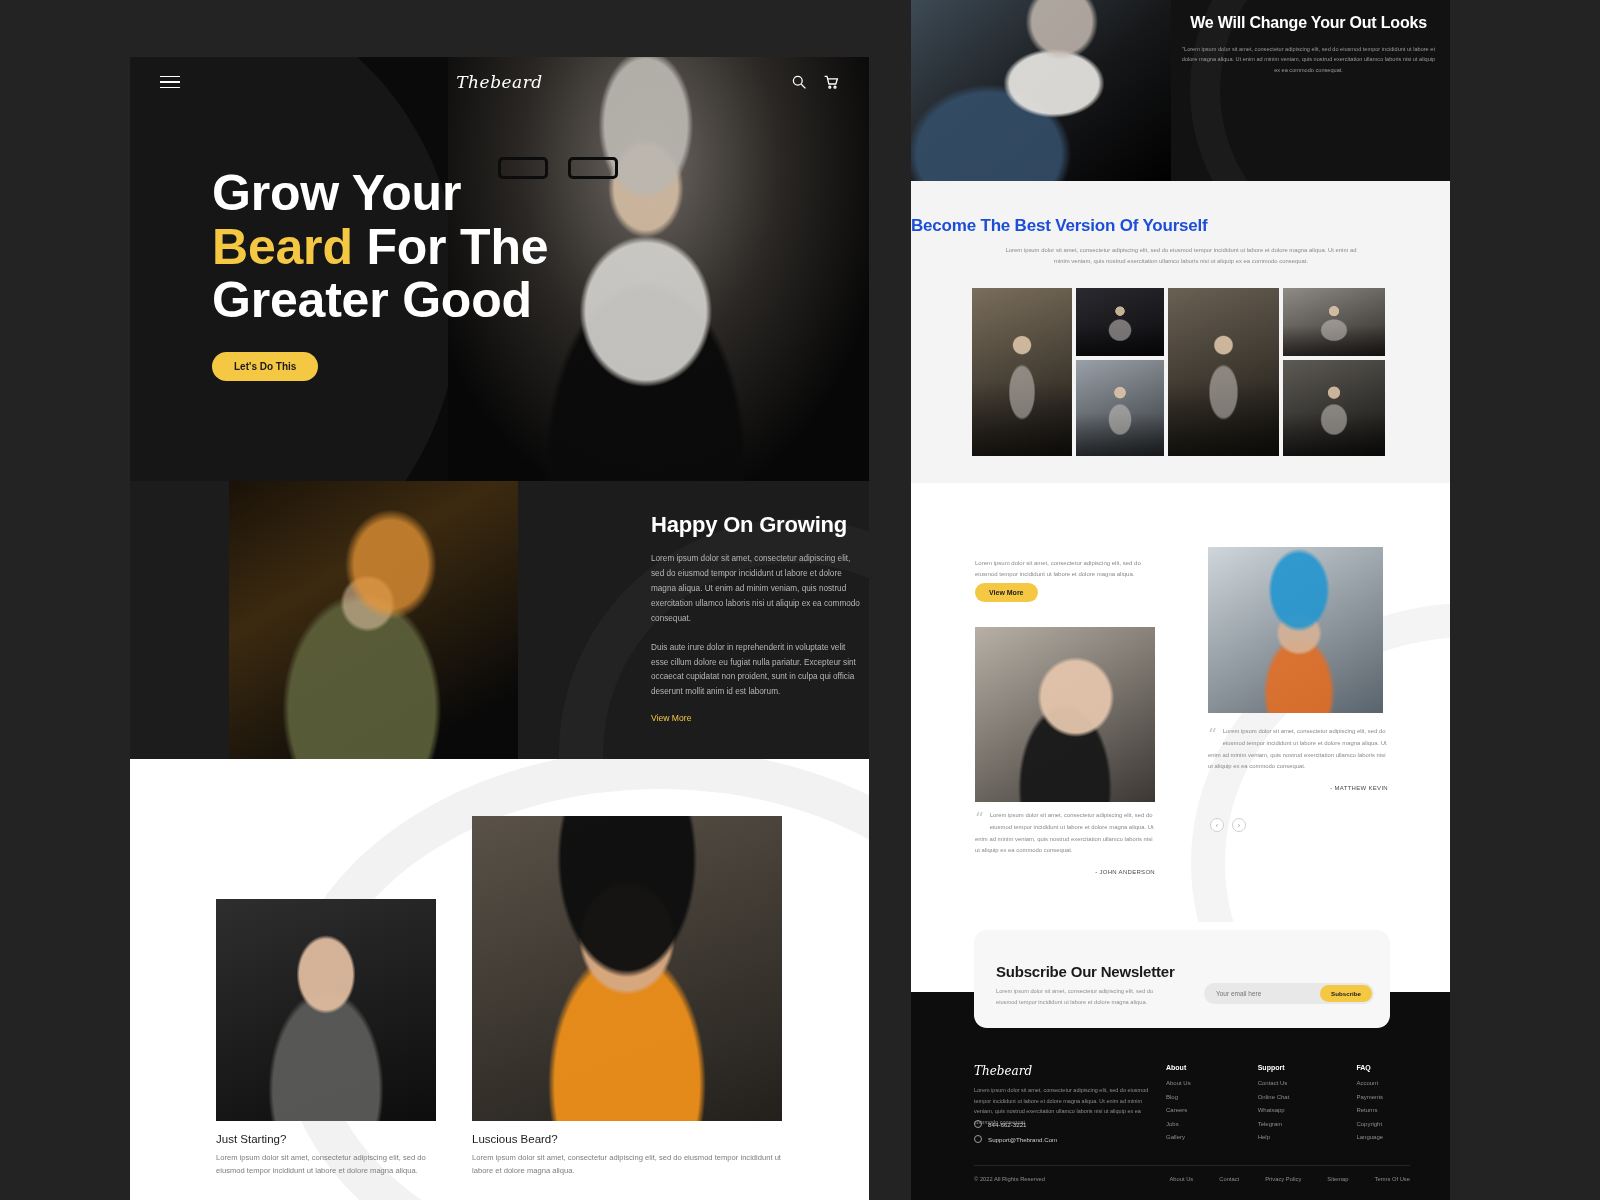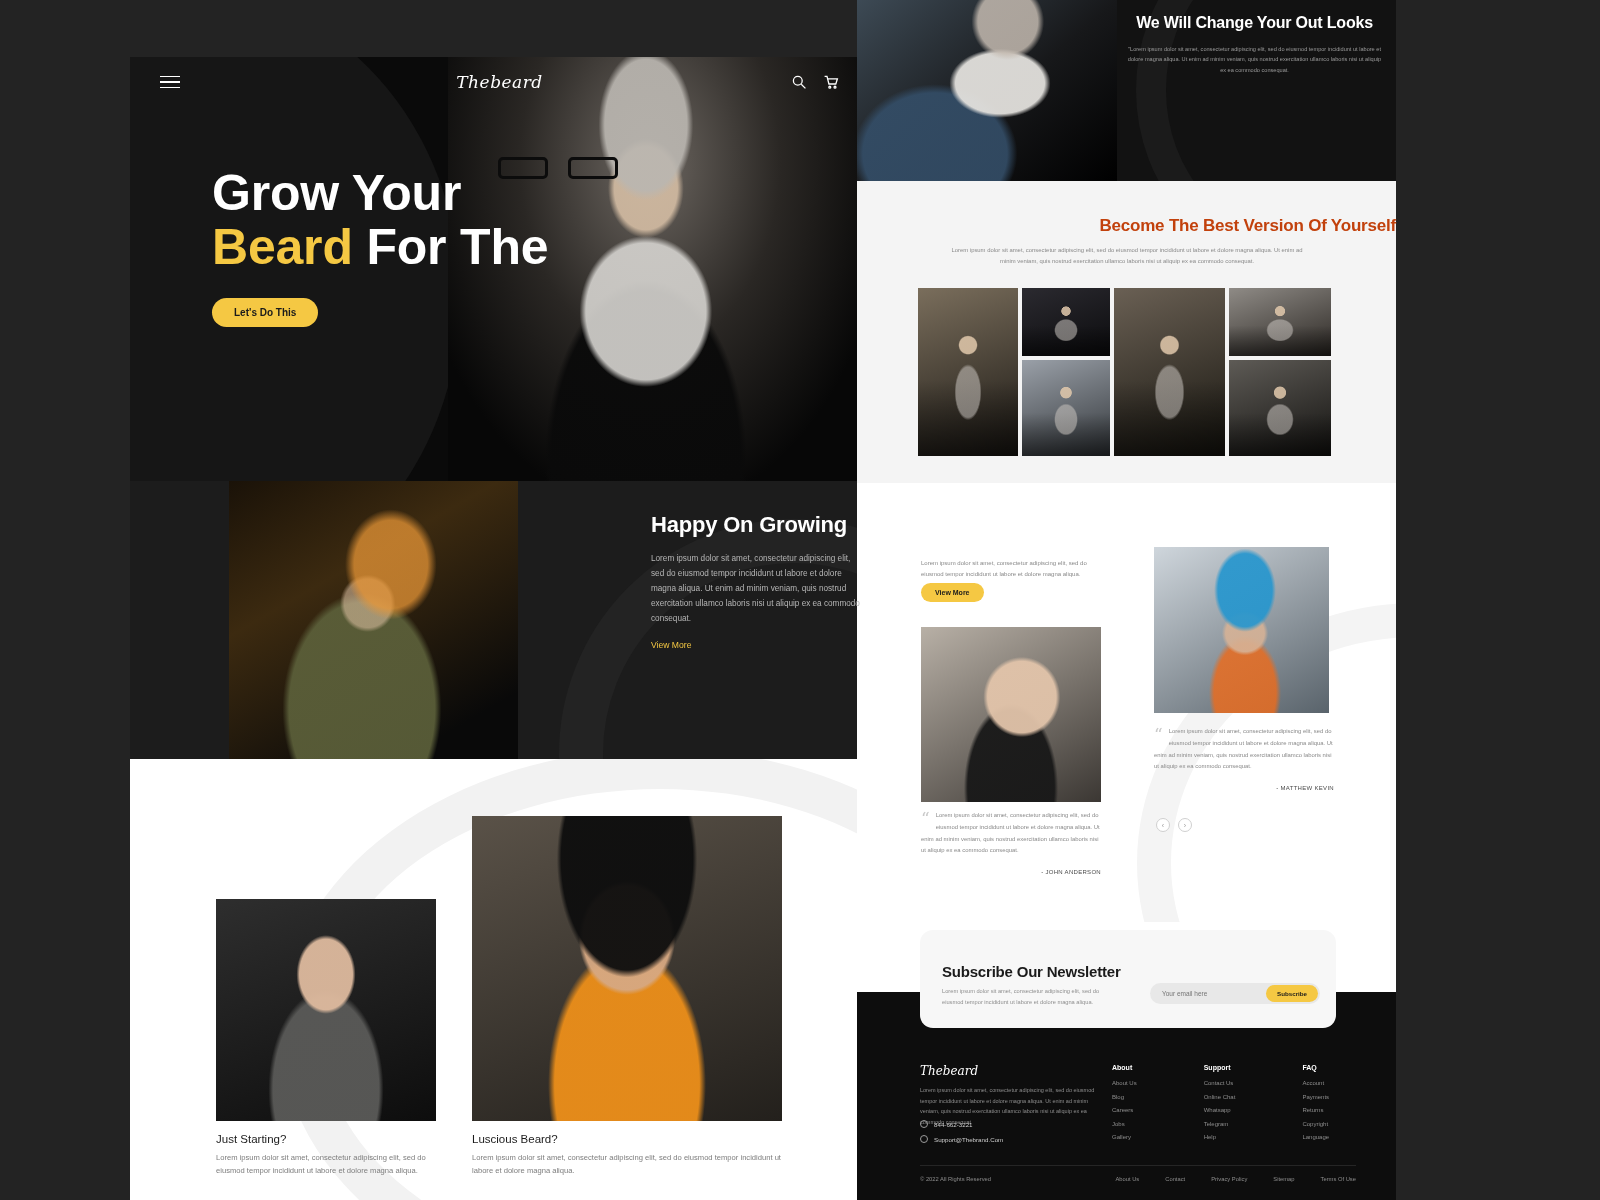--- a/index.html
+++ b/index.html
@@ -110,43 +110,43 @@
   .card-b { left: 342px; top: 57px; width: 310px; }
   .card-b .photo { width: 310px; height: 305px; }
   .card-b .photo::before { background: linear-gradient(160deg,#5a5248,#23201c); }
   .card-b .photo::after {
     background:
       radial-gradient(ellipse at 50% 14%, rgba(14,14,14,.96) 0 30% , transparent 32%),
       radial-gradient(ellipse at 50% 40%, rgba(214,168,130,.95) 0 20%, transparent 22%),
       radial-gradient(ellipse at 50% 88%, rgba(233,141,26,.97) 0 33%, transparent 36%); }
 
   
-  .right { position: absolute; left: 857px; top: 0; width: 594px; }
+  .right { position: absolute; left: 911px; top: 0; width: 594px; }
 
   .stats { position: relative; width: 539px; height: 181px; background: #121212; overflow: hidden; }
   .stats .arc { position: absolute; right: -70px; top: -90px; width: 330px; height: 360px;
                 border-radius: 50%; border: 30px solid #1b1b1b; }
   .stats-photo { position: absolute; left: 0; top: 0; width: 260px; height: 181px; }
   .stats-photo::before { background: linear-gradient(140deg,#3d4a55 0%, #17181a 55%, #000 100%); }
   .stats-photo::after {
     background:
       radial-gradient(ellipse at 58% 12%, rgba(196,186,176,.85) 0 14%, transparent 17%),
       radial-gradient(ellipse at 55% 46%, rgba(226,224,220,.95) 0 22%, transparent 25%),
       radial-gradient(ellipse at 30% 85%, rgba(52,78,104,.9) 0 28%, transparent 32%); }
   .stats-body { position: absolute; left: 270px; top: 14px; width: 255px; text-align: center; z-index: 3; }
   .stats-body h2 { font-size: 16px; color: #fff; font-weight: 700; }
   .stat-row { display: flex; justify-content: space-between; margin-top: 13px; }
   .stat { flex: 1; }
   .stat .num { font-size: 20px; color: #F5C843; font-weight: 700; line-height: 1; }
   .stat .lbl { font-size: 6.6px; color: #d7d7d7; margin-top: 5px; }
   .stats-note { font-size: 5.6px; color: #9a9a9a; line-height: 1.85; margin-top: 12px; }
 
   .version { position: relative; width: 539px; height: 302px; background: #f4f4f4; }
-  .version h2 { position: absolute; left: 0; right: 0; top: 35px; text-align: right;
-                font-size: 17px; color: #c2410c; font-weight: 700; }
+  .version h2 { position: absolute; left: 0; right: 0; top: 35px; text-align: left;
+                font-size: 17px; color: #1d4ed8; font-weight: 700; }
   .version .sub { position: absolute; left: 90px; top: 64px; width: 360px; text-align: center;
                   font-size: 5.9px; color: #8a8a8a; line-height: 1.9; }
   .gal { position: absolute; left: 61px; top: 107px; width: 417px; height: 164px;
          display: grid; grid-template-columns: 100px 88px 111px 102px;
          grid-template-rows: 68px 96px; gap: 4px; }
   .gal .photo { width: 100%; height: 100%; }
   .g1 { grid-column: 1; grid-row: 1 / span 2; }
   .g1::before { background: linear-gradient(160deg,#7a6e5c,#1a1713); }
   .g2 { grid-column: 2; grid-row: 1; }
   .g2::before { background: linear-gradient(160deg,#2b2a30,#0b0b0d); }
@@ -261,31 +261,33 @@
             <circle cx="8.5" cy="16.5" r="1.2"></circle>
               <circle cx="15" cy="16.5" r="1.2"></circle>
           </svg>
         </div>
       </header>
 
       <div class="hero-copy">
         <h1 class="cond">
           <span>Grow Your</span><br>
           <span class="yellow">Beard</span><span> For The</span><br>
+          <span>Greater Good</span>
         </h1>
         <button class="btn-yellow">Let's Do This</button>
       </div>
     </section>
 
     <section class="grow">
       <div class="arcs"></div>
       <div class="photo grow-photo"></div>
       <div class="grow-text">
         <h2 class="cond">Happy On Growing</h2>
         <p class="p-dark">Lorem ipsum dolor sit amet, consectetur adipiscing elit, sed do eiusmod tempor incididunt ut labore et dolore magna aliqua. Ut enim ad minim veniam, quis nostrud exercitation ullamco laboris nisi ut aliquip ex ea commodo consequat.</p>
+        <p class="p-dark">Duis aute irure dolor in reprehenderit in voluptate velit esse cillum dolore eu fugiat nulla pariatur. Excepteur sint occaecat cupidatat non proident, sunt in culpa qui officia deserunt mollit anim id est laborum.</p>
         <a class="link-yellow">View More</a>
       </div>
     </section>
 
     <section class="products">
       <div class="bg-arc"></div>
 
       <article class="card card-a">
         <div class="photo"></div>
         <div class="cap">Just Starting?</div>

